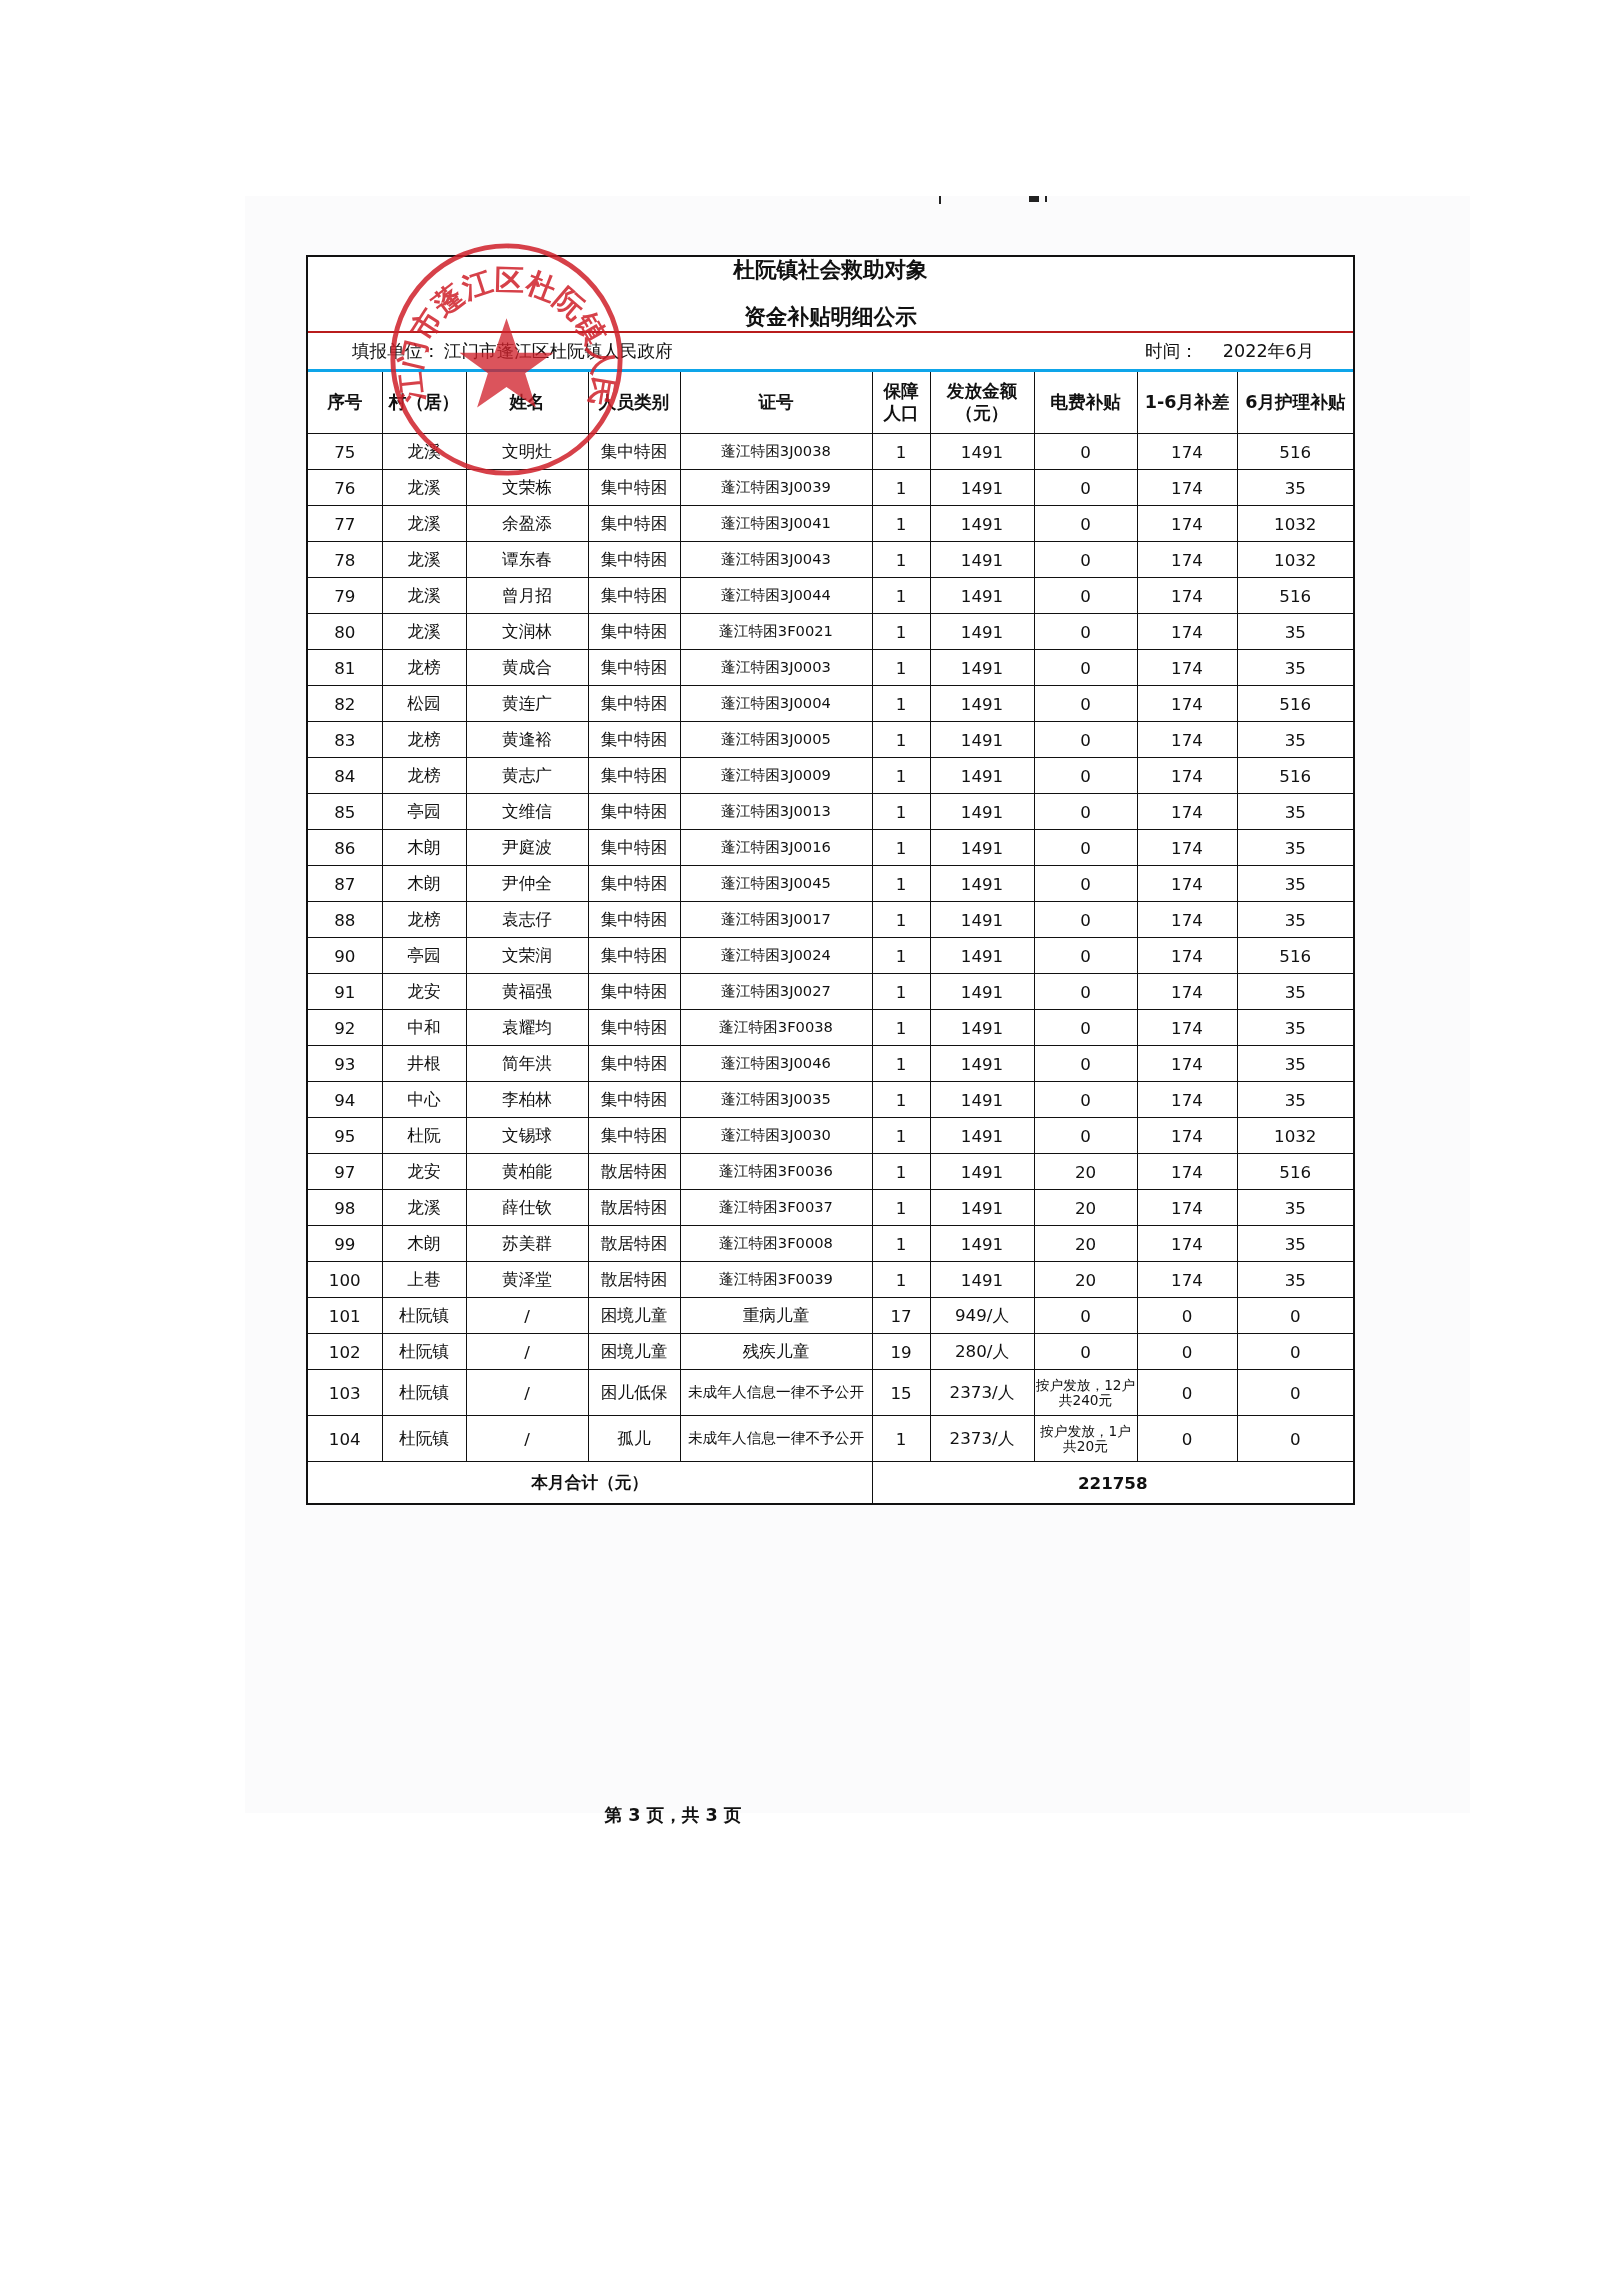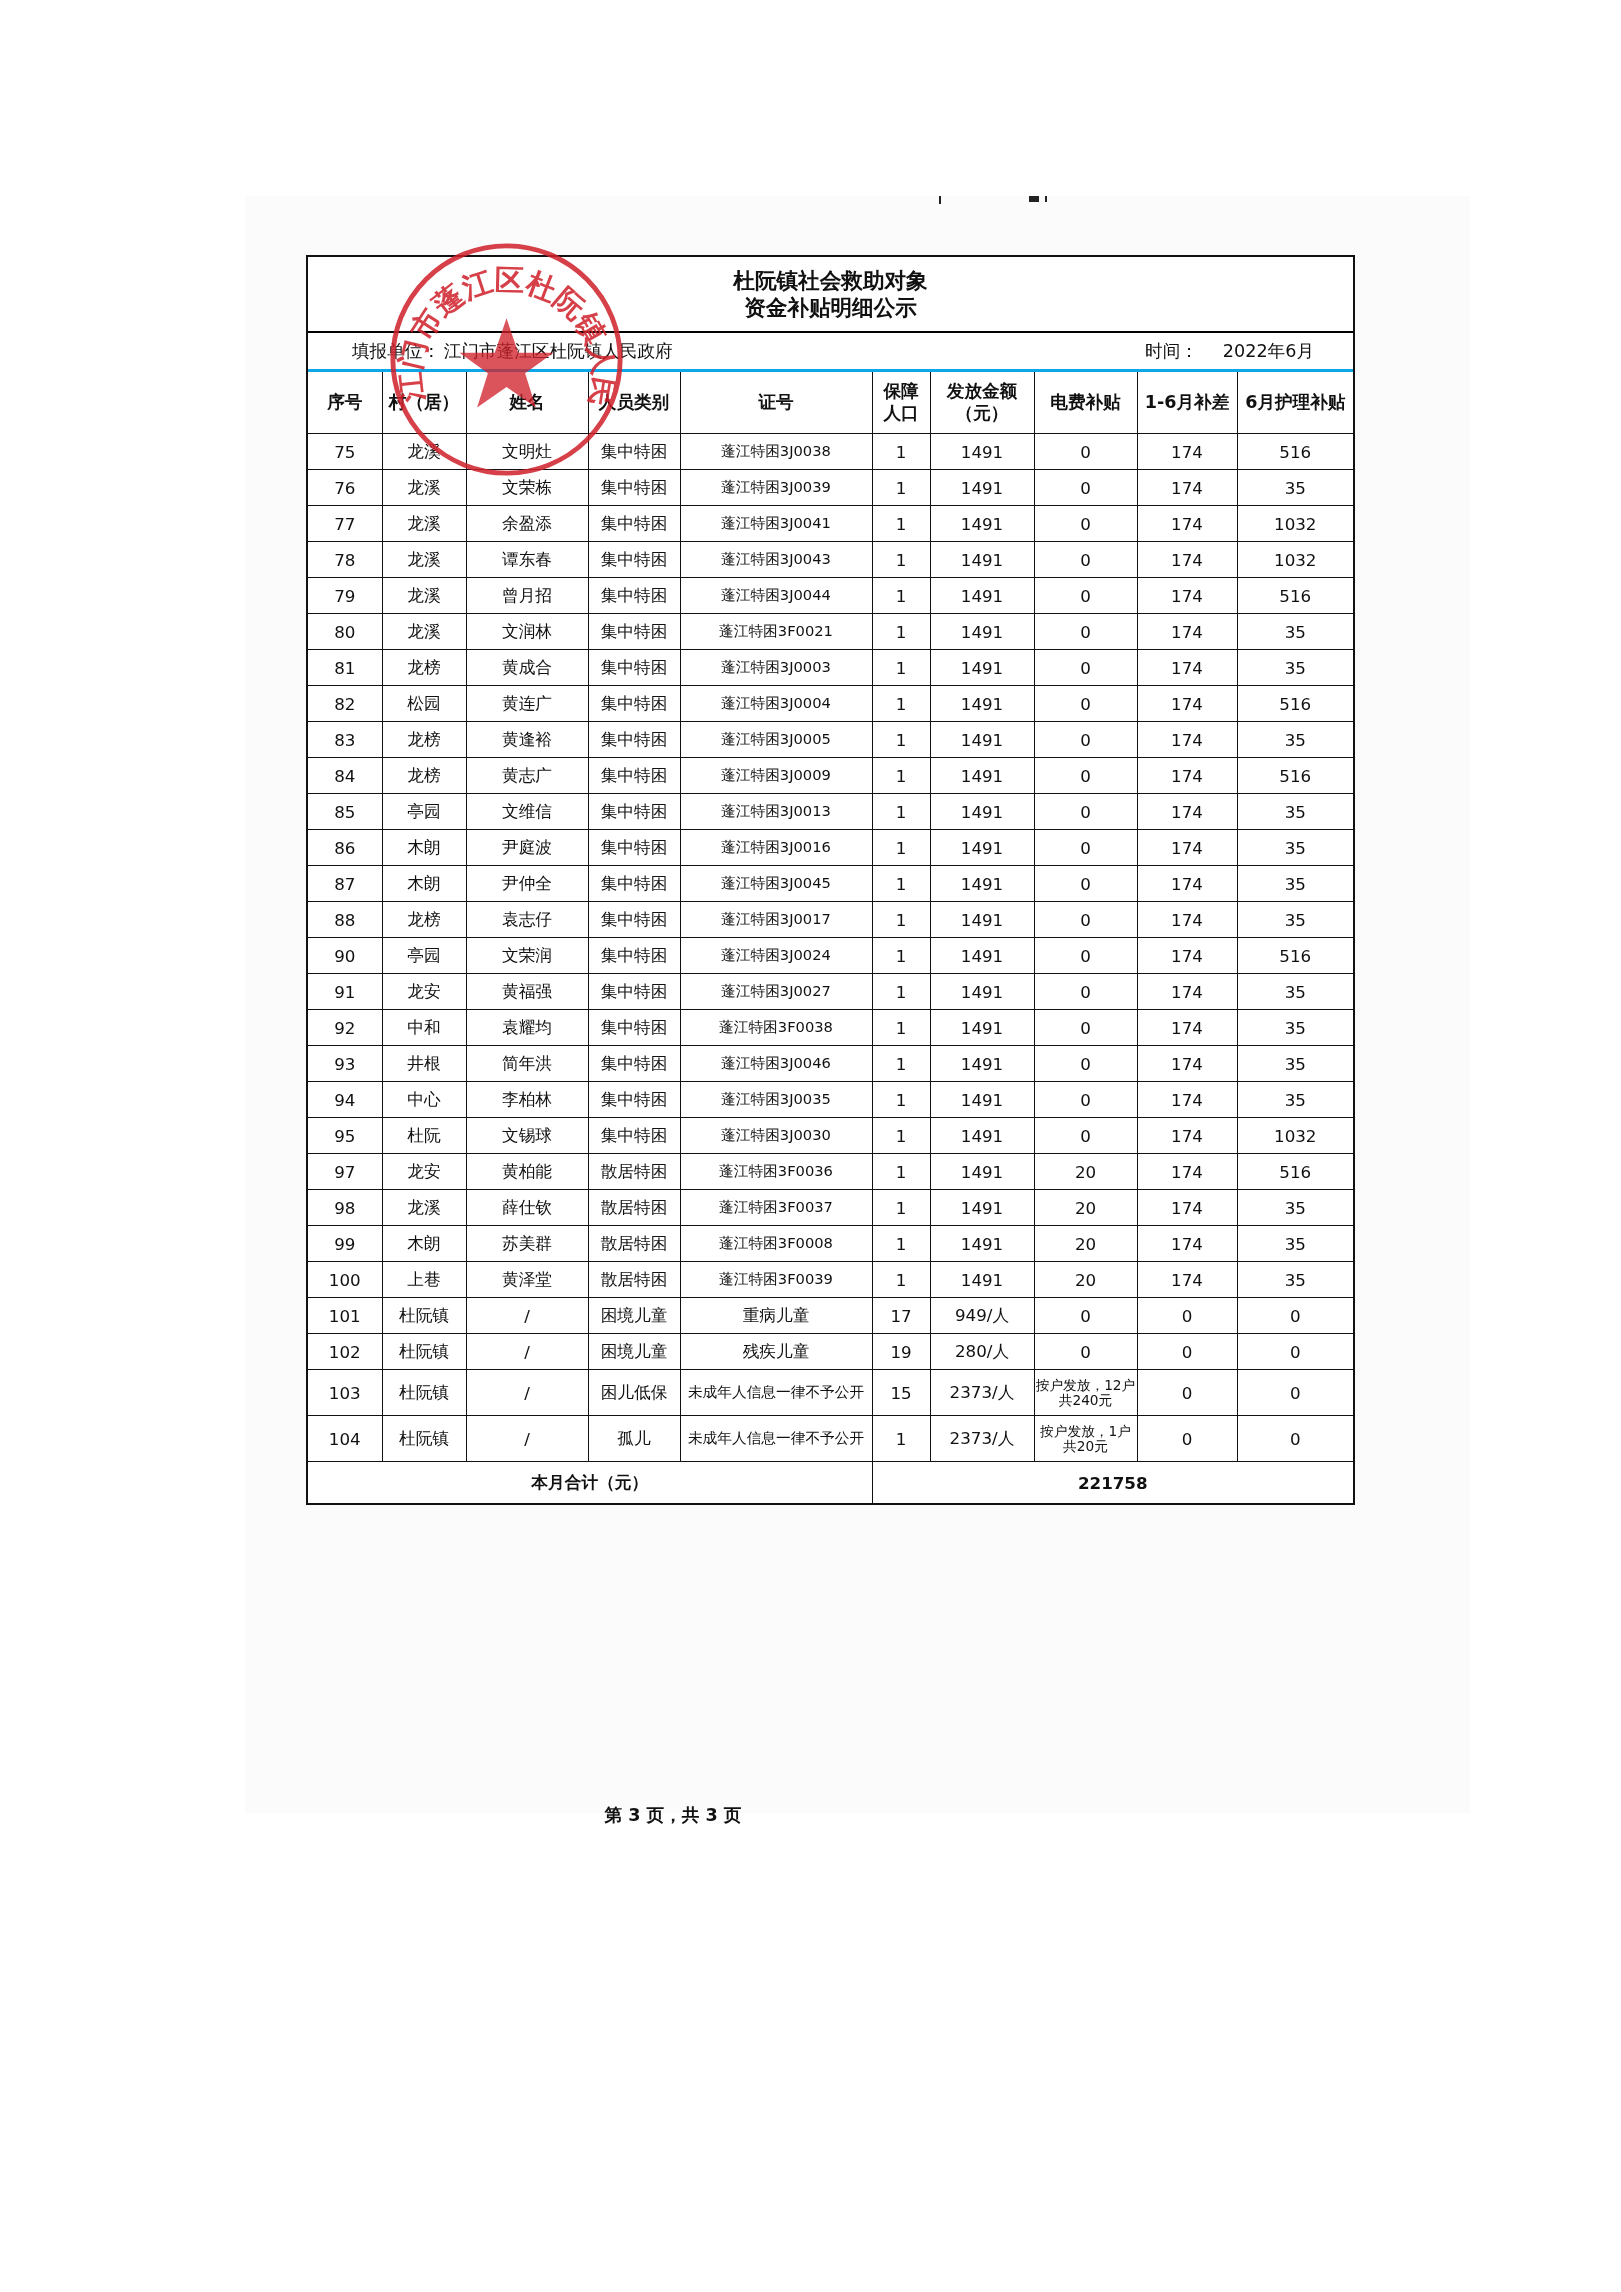--- a/index.html
+++ b/index.html
@@ -11,22 +11,22 @@
     position: absolute; left: 245px; top: 196px; width: 1225px; height: 1617px;
     background: #fbfbfc;
   }
   .scan-marks { position: absolute; left: 0; top: 0; }
   .mark { position: absolute; background: #222; }
   .sheet {
     position: absolute; left: 306px; top: 255px; width: 1049px;
     border: 2px solid #111; box-sizing: border-box; background: #fff;
   }
   .title-row {
-    height: 74px; border-bottom: 2px solid #000000; display: flex; flex-direction: column;
-    align-items: center; justify-content: center; font-weight: bold; font-size: 21.6px; line-height: 27.4px;
+    height: 74px; border-bottom: 2px solid #b91c1c; display: flex; flex-direction: column;
+    align-items: center; justify-content: space-between; font-weight: bold; font-size: 21.6px; line-height: 27.4px; font-family: Liberation Serif, serif;
   }
   .info-row {
     height: 39px; border-bottom: 3px solid #0ea5e9; display: flex; align-items: center;
     justify-content: space-between; padding: 0 39px 0 44px; font-size: 17.6px; box-sizing: border-box;
   }
   .info-row .unit { display: flex; gap: 3.9px; }
   .info-row .time { display: flex; gap: 25px; }
   table { border-collapse: collapse; width: 100%; table-layout: fixed; }
   th, td {
     border: 1.5px solid #111; text-align: center; vertical-align: middle; padding: 0;

